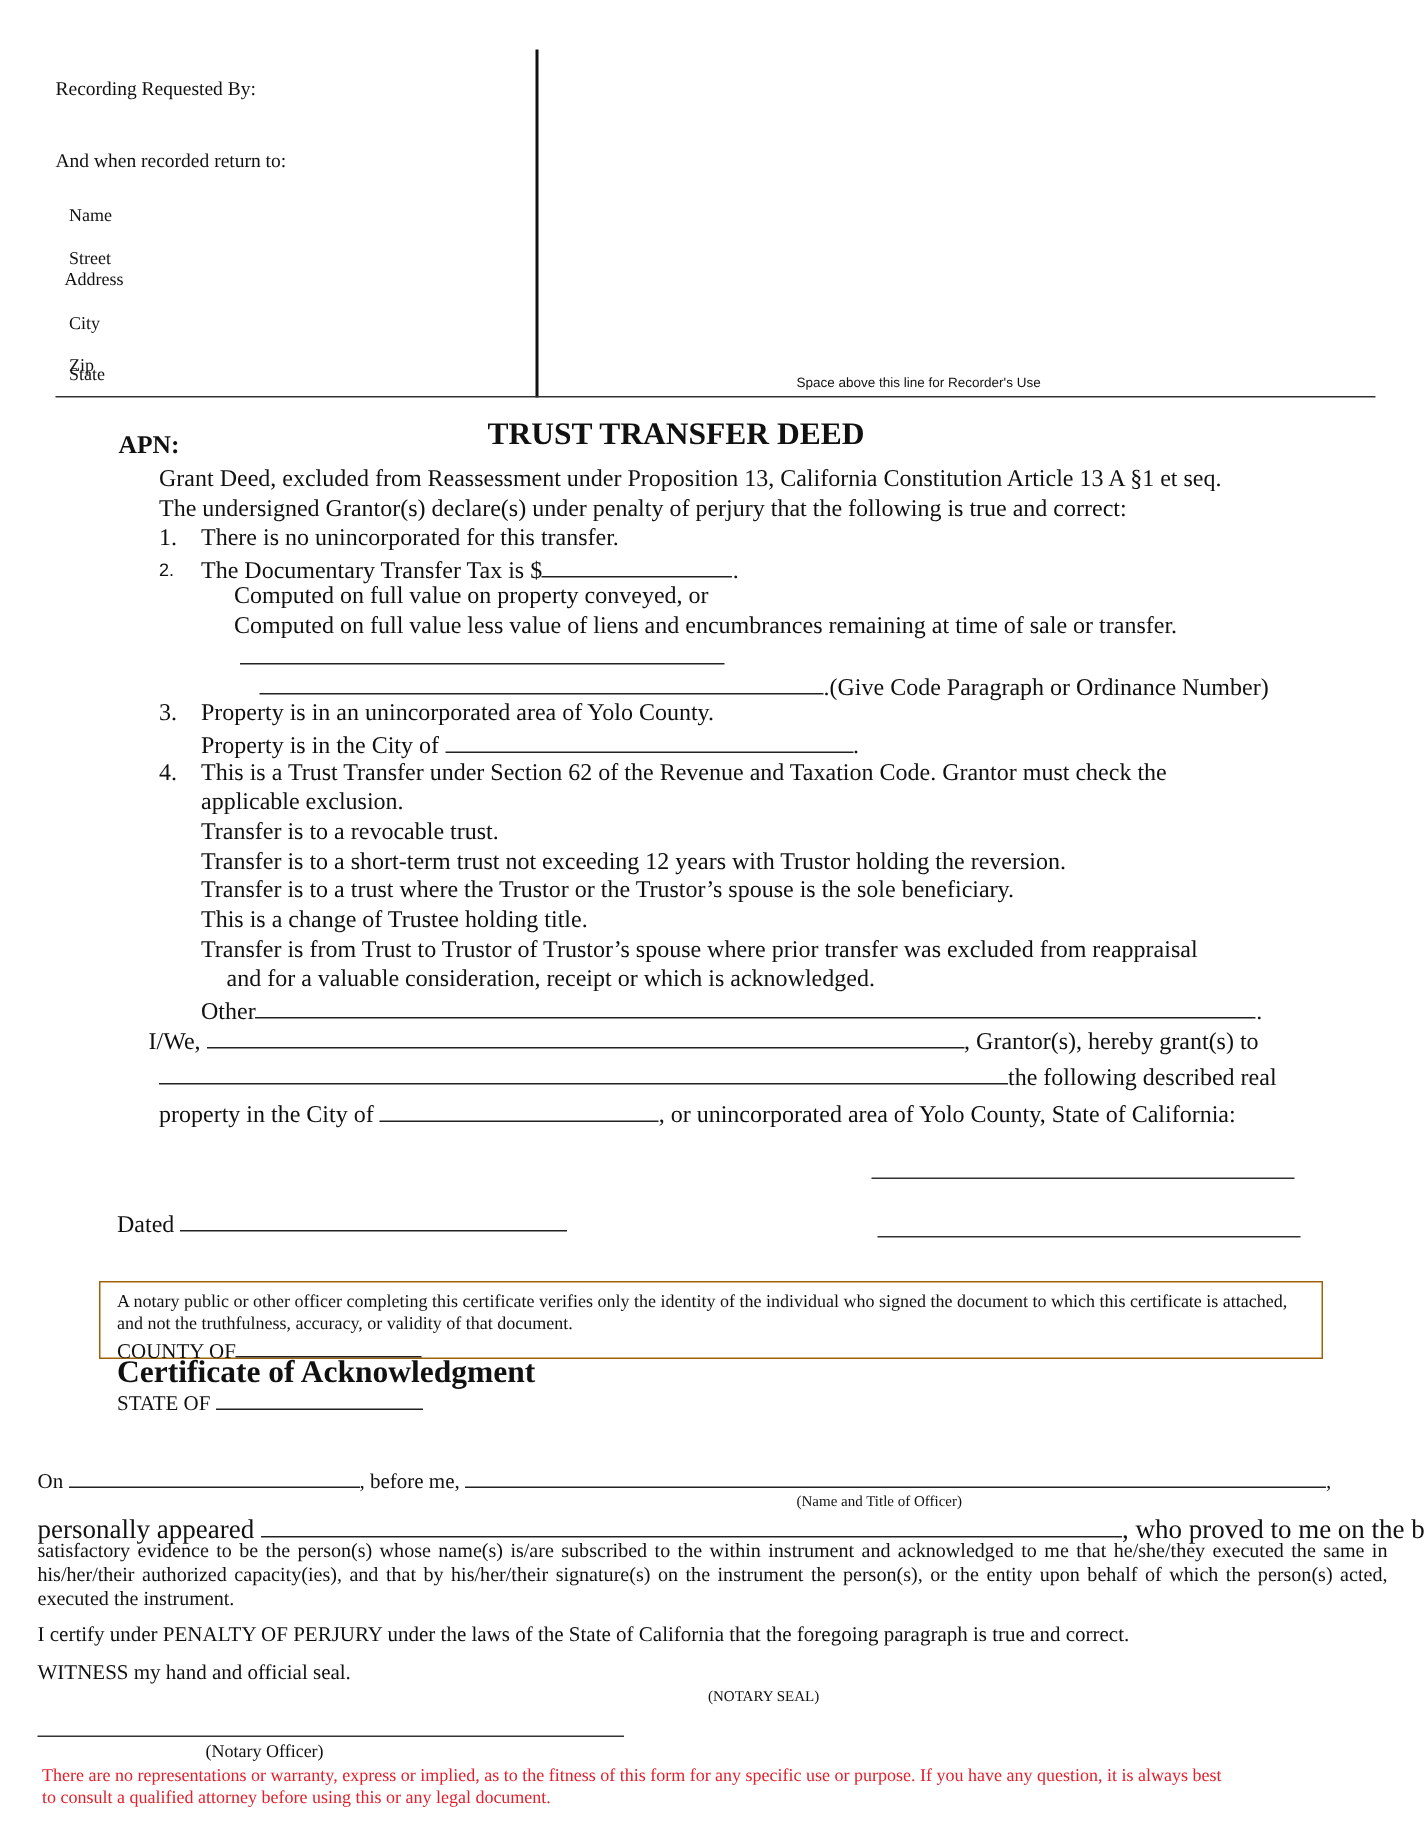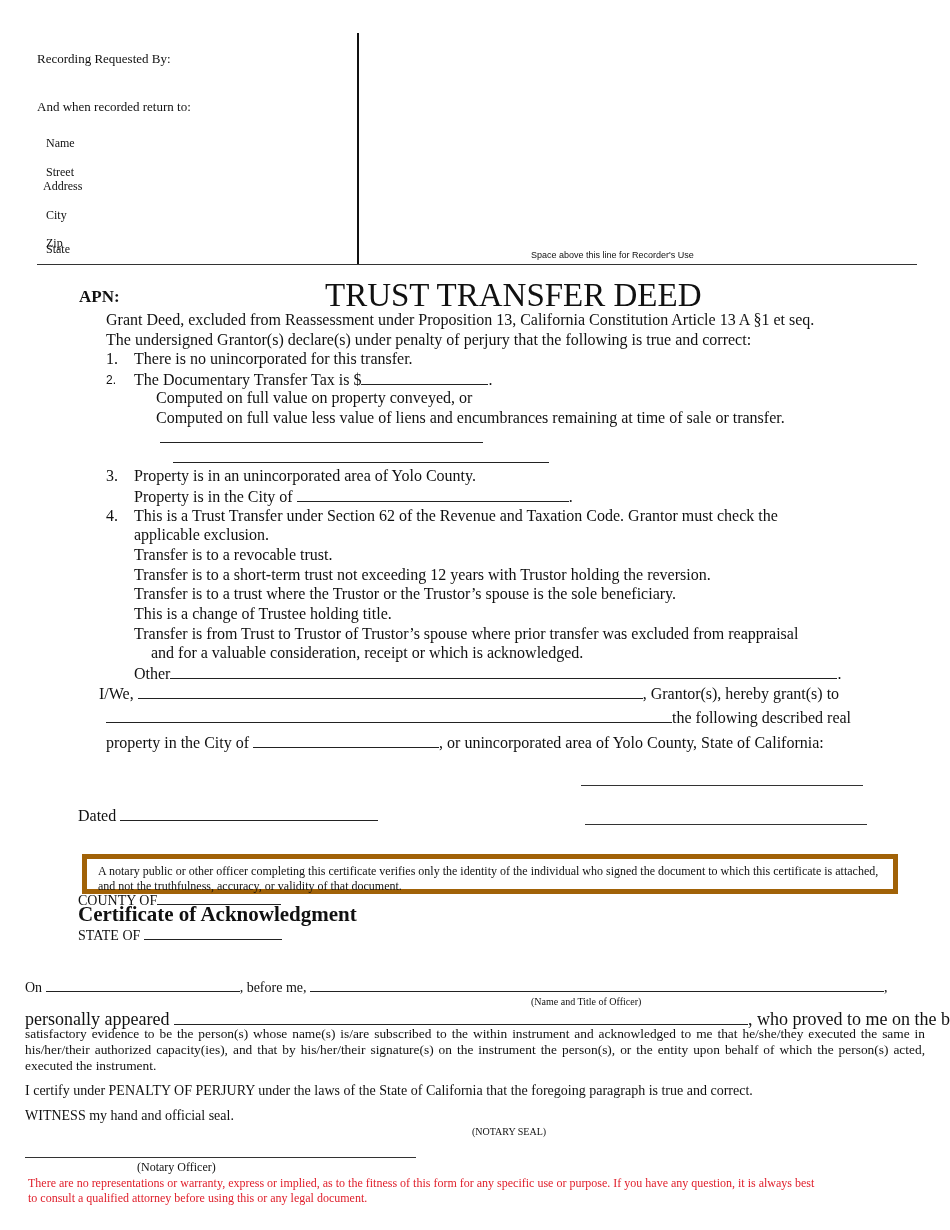--- a/index.html
+++ b/index.html
@@ -4,28 +4,28 @@
 <style>
   html, body { margin: 0; padding: 0; background: #ffffff; }
   body { width: 950px; height: 1230px; position: relative; overflow: hidden;
          font-family: "Liberation Serif", "DejaVu Serif", serif; color: #111; }
   .abs { position: absolute; white-space: nowrap; }
   .hdr { font-size: 13px; }
   .hdr-sm { font-size: 12px; }
   .sans { font-family: "Liberation Sans", "DejaVu Sans", sans-serif; }
   .vline { position: absolute; left: 357px; top: 33px; width: 2px; height: 232px; background: #111; }
   .hline { position: absolute; left: 37px; top: 264px; width: 880px; height: 1px; background: #333; }
-  .title { font-size: 33px; font-weight: normal; }
+  .title { font-size: 21px; font-weight: bold; }
   .apn { font-size: 17px; font-weight: bold; }
   .body { font-size: 16px; }
   .small { font-size: 14px; }
   .tiny { font-size: 10px; }
   .blank { display: inline-block; border-bottom: 1px solid #222; height: 14px; vertical-align: baseline; }
   .uline { position: absolute; height: 1px; background: #333; }
-  .notice-box { position: absolute; left: 82px; top: 854px; width: 816px; height: 40px; border: 5px solid #a16207; box-sizing: border-box; padding: 5px 11px; font-size: 12px; line-height: 15px; }
+  .notice-box { position: absolute; left: 66px; top: 854px; width: 816px; height: 52px; border: 1px solid #a16207; box-sizing: border-box; padding: 5px 11px; font-size: 12px; line-height: 15px; }
   .cert-title { font-size: 21px; font-weight: bold; }
   .para { position: absolute; left: 25px; width: 900px; font-size: 13px; line-height: 16px; text-align: justify; }
   .red { color: #e0202c; font-size: 12px; }
 </style>
 </head>
 <body>
 
 <div class="abs hdr" style="left:37px;top:51px;">Recording Requested By:</div>
 <div class="abs hdr" style="left:37px;top:99px;">And when recorded return to:</div>
 <div class="abs hdr-sm" style="left:46px;top:136px;">Name</div>
@@ -50,21 +50,21 @@
 <div class="abs sans" style="left:106px;top:373px;font-size:12px;">2.</div>
 <div class="abs body" style="left:134px;top:370px;">
   <span>The Documentary Transfer Tax is $</span><span class="blank" style="width:127px;"></span><span>.</span>
 </div>
 <div class="abs body" style="left:156px;top:389px;">Computed on full value on property conveyed, or</div>
 <div class="abs body" style="left:156px;top:409px;">Computed on full value less value of liens and encumbrances remaining at time of sale or transfer.</div>
 <div class="abs body" style="left:156px;top:428px;">
   <span class="blank" style="width:323px;margin-left:4px;"></span>
 </div>
 <div class="abs body" style="left:173px;top:448px;">
-  <span class="blank" style="width:376px;"></span>
+  <span class="blank" style="width:376px;"></span><span>.(Give Code Paragraph or Ordinance Number)</span>
 </div>
 
 <div class="abs body" style="left:106px;top:467px;">3.</div>
 <div class="abs body" style="left:134px;top:467px;">Property is in an unincorporated area of Yolo County.</div>
 <div class="abs body" style="left:134px;top:487px;">
   <span>Property is in the City of</span>
   <span class="blank" style="width:272px;"></span><span>.</span>
 </div>
 
 <div class="abs body" style="left:106px;top:507px;">4.</div>

